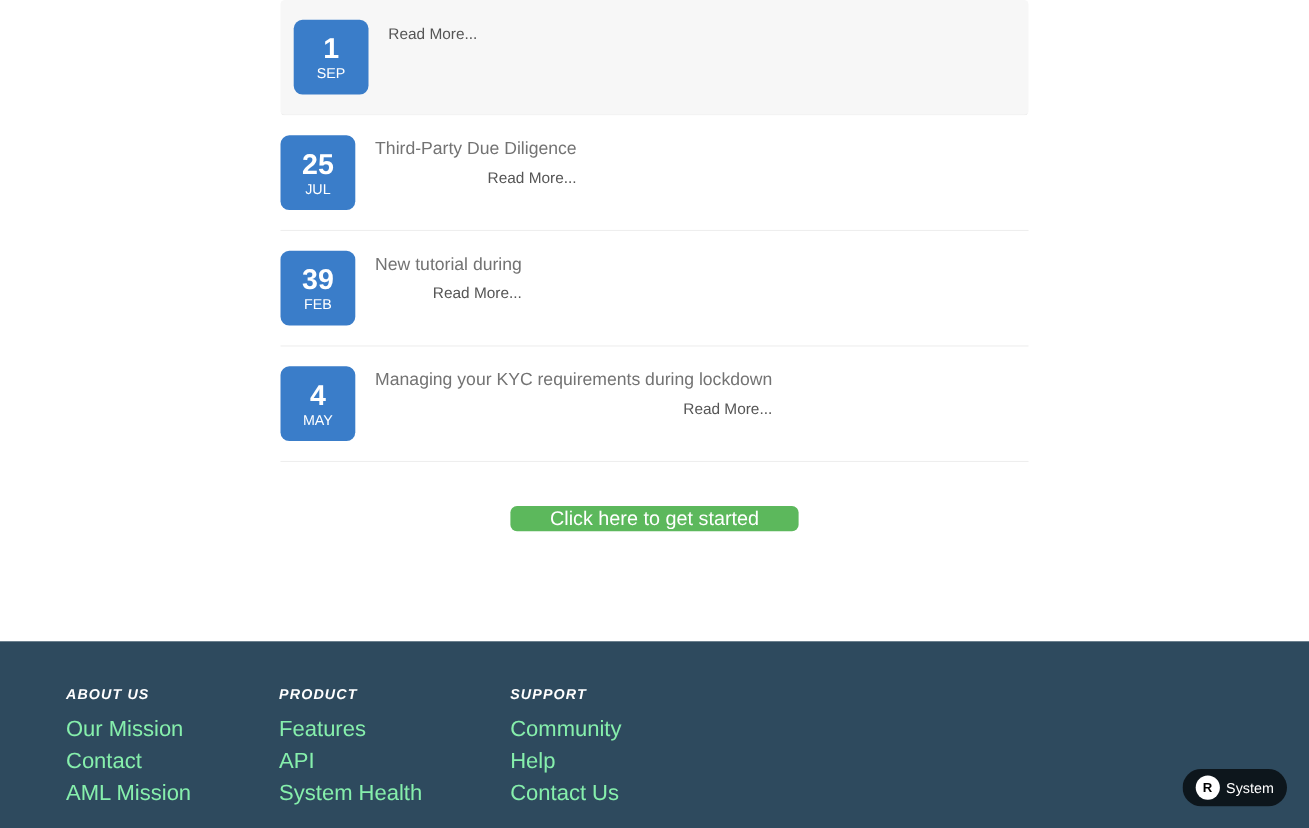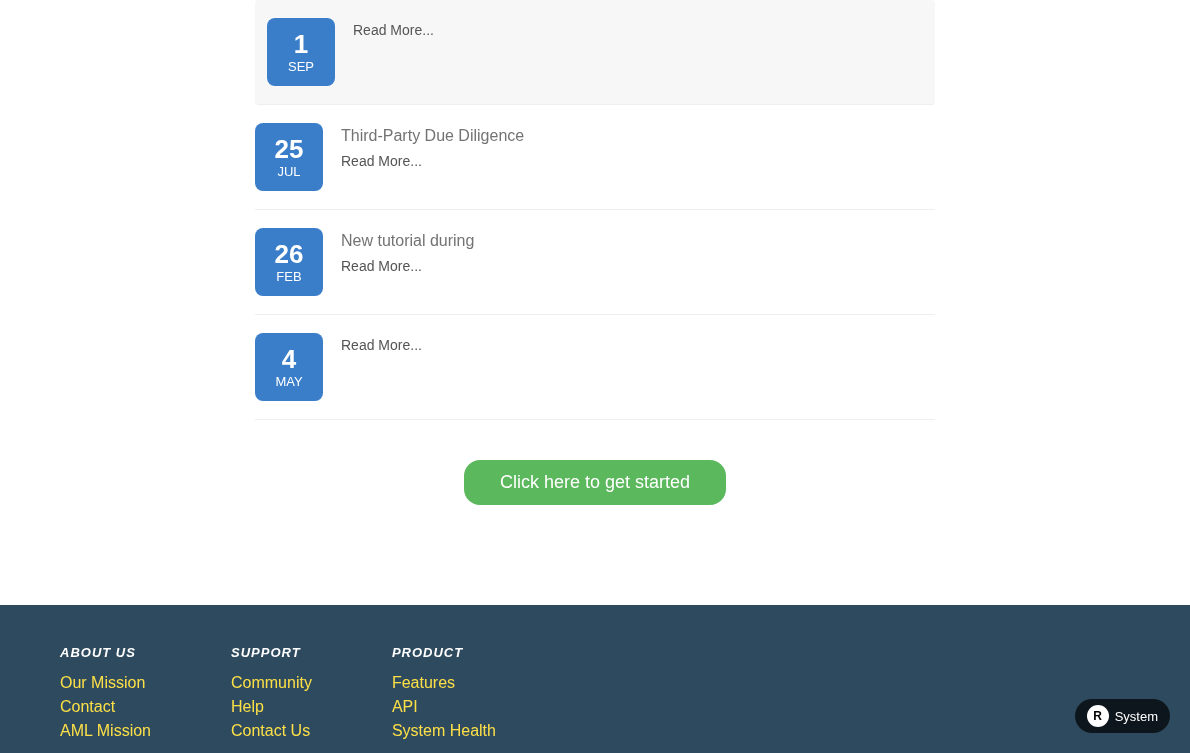--- a/index.html
+++ b/index.html
@@ -41,20 +41,21 @@
     .date-badge .month {
       font-size: 13px;
       text-transform: uppercase;
     }
 
     .article-body {
       display: flex;
       flex-direction: column;
       justify-content: center;
       padding-top: 4px;
+      align-items: flex-end;
     }
 
     .article-title {
       color: #737373;
       font-size: 16px;
       margin-bottom: 8px;
       text-decoration: none;
     }
 
     .read-more {
@@ -66,22 +67,22 @@
     .cta-section {
       display: flex;
       justify-content: center;
       padding: 40px 0 60px;
     }
 
     .cta-button {
       background: #5cb85c;
       color: #fff;
       border: none;
-      border-radius: 16px;
-      padding: 12px 36px;
+      border-radius: 6px;
+      padding: 1px 36px;
       font-size: 18px;
       cursor: pointer;
       font-weight: 500;
     }
 
     .footer {
       background: #2e4a5e;
       color: #ccc;
       padding: 40px 60px 0;
     }
@@ -96,23 +97,23 @@
       color: #fff;
       font-size: 13px;
       text-transform: uppercase;
       letter-spacing: 1px;
       margin-bottom: 14px;
       font-style: italic;
     }
 
     .footer-col a {
       display: block;
-      color: #fde047;
+      color: #86efac;
       text-decoration: none;
-      font-size: 16px;
+      font-size: 20px;
       margin-bottom: 6px;
     }
 
     .revain-badge {
       position: fixed;
       bottom: 20px;
       right: 20px;
       display: flex;
       align-items: center;
       gap: 6px;
@@ -165,67 +166,68 @@
       <span class="month">Jul</span>
     </div>
     <div class="article-body">
       <a class="article-title" href="#">Third-Party Due Diligence</a>
       <a class="read-more" href="#">Read More...</a>
     </div>
   </div>
 
   <div class="article-item">
     <div class="date-badge">
-      <span class="day">26</span>
+      <span class="day">39</span>
       <span class="month">Feb</span>
     </div>
     <div class="article-body">
       <a class="article-title" href="#">New tutorial during</a>
       <a class="read-more" href="#">Read More...</a>
     </div>
   </div>
 
   <div class="article-item">
     <div class="date-badge">
       <span class="day">4</span>
       <span class="month">May</span>
     </div>
     <div class="article-body">
+      <a class="article-title" href="#">Managing your KYC requirements during lockdown</a>
       <a class="read-more" href="#">Read More...</a>
     </div>
   </div>
 
   <div class="cta-section">
     <button class="cta-button">Click here to get started</button>
   </div>
 </div>
 
 <footer class="footer">
   <div class="footer-columns">
 
     <div class="footer-col">
       <h4>ABOUT US</h4>
       <a href="#">Our Mission</a>
       <a href="#">Contact</a>
       <a href="#">AML Mission</a>
     </div>
 
     <div class="footer-col">
+      <h4>PRODUCT</h4>
+      <a href="#">Features</a>
+      <a href="#">API</a>
+      <a href="#">System Health</a>
+    </div>
+
+    <div class="footer-col">
       <h4>SUPPORT</h4>
       <a href="#">Community</a>
       <a href="#">Help</a>
       <a href="#">Contact Us</a>
     </div>
-
-    <div class="footer-col">
-      <h4>PRODUCT</h4>
-      <a href="#">Features</a>
-      <a href="#">API</a>
-      <a href="#">System Health</a>
-    </div>
   </div>
 
 </footer>
 
 <div class="revain-badge">
   <div class="r-icon">R</div>
   <span>System</span>
 </div>
 
 </body></html>

